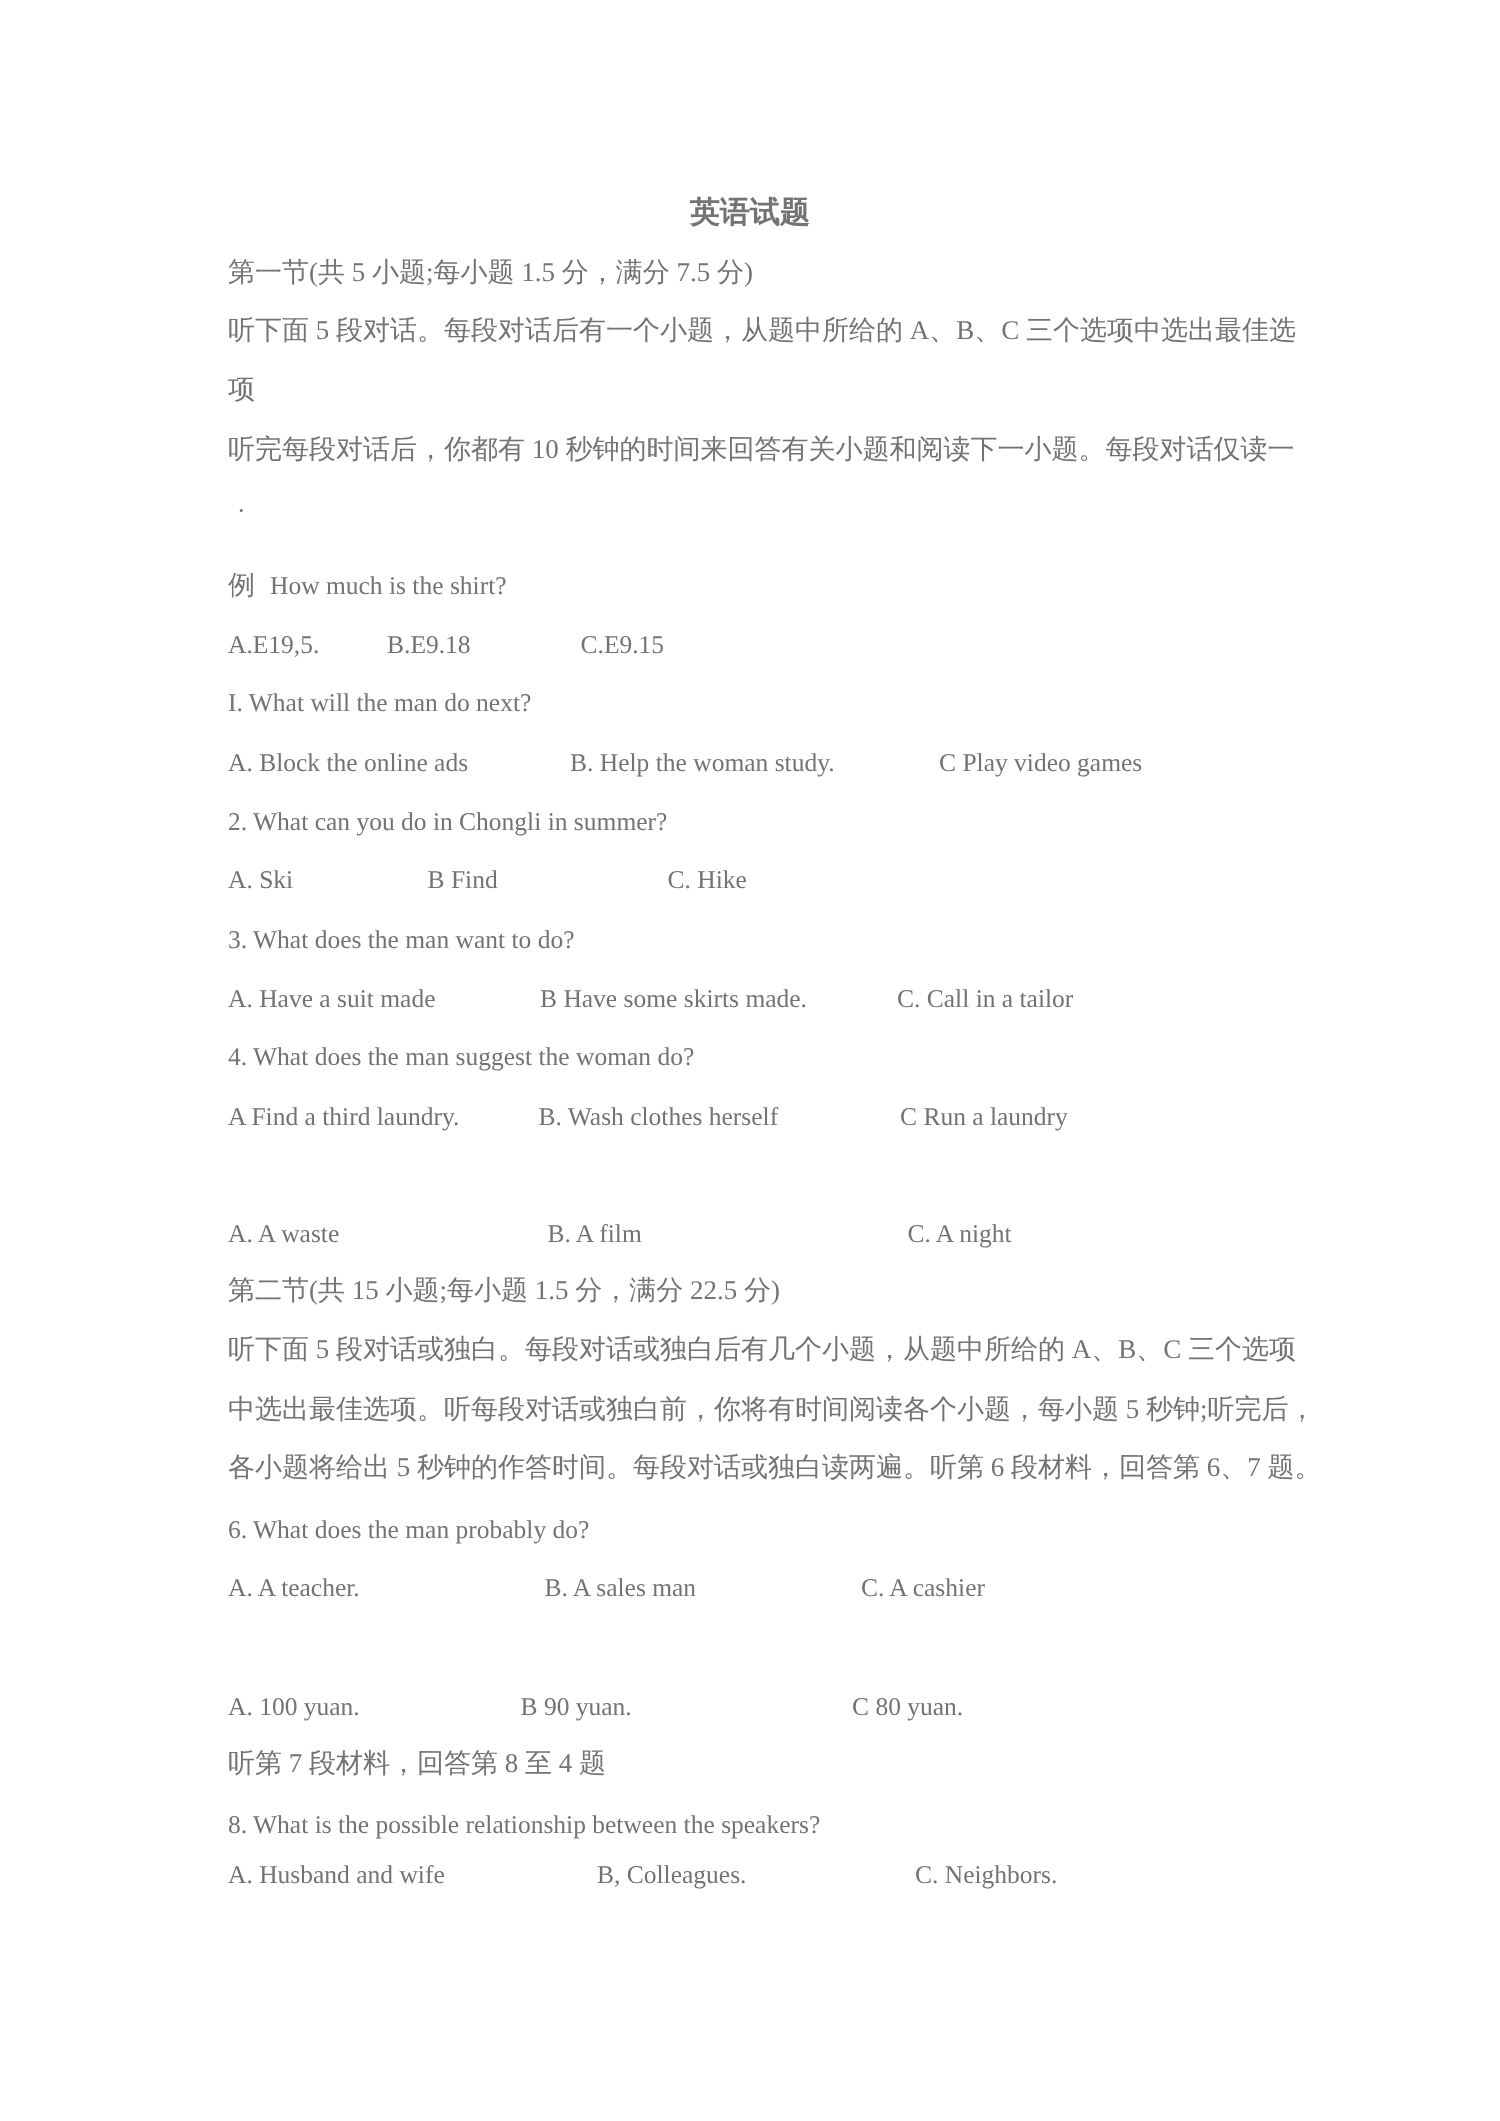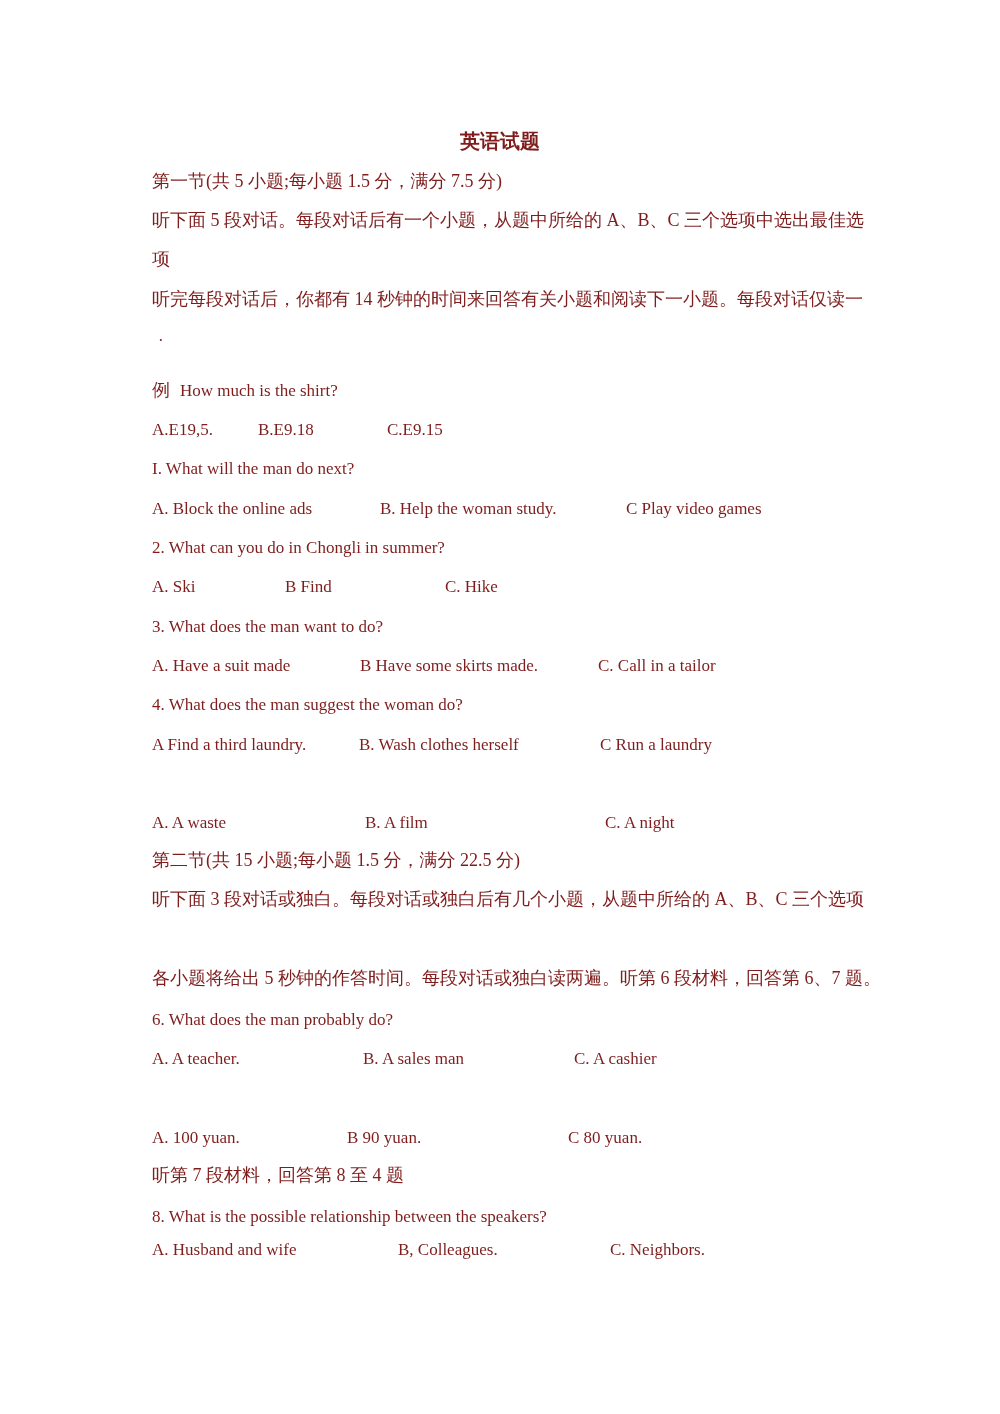--- a/index.html
+++ b/index.html
@@ -2,21 +2,21 @@
 <html><head>
 <meta charset="utf-8">
 <style>
   html, body { margin: 0; padding: 0; background: #e8e8e8; }
   .page {
     position: relative;
     width: 1000px;
     height: 1414px;
     margin: 0 auto;
     background: #ffffff;
-    color: #7f1d1d;
+    color: #737373;
     font-family: "Liberation Serif", "DejaVu Serif", serif;
     overflow: hidden;
   }
   .line {
     position: absolute;
     left: 152px;
     white-space: nowrap;
     font-size: 17px;
     line-height: 22px;
   }
@@ -37,21 +37,21 @@
 </head>
 <body>
 
 <div class="page">
 
   <div class="title-line" style="top:128px">英语试题</div>
 
   <div class="line cjk" style="top:170px">第一节(共 5 小题;每小题 1.5 分，满分 7.5 分)</div>
   <div class="line cjk" style="top:209px">听下面 5 段对话。每段对话后有一个小题，从题中所给的 A、B、C 三个选项中选出最佳选</div>
   <div class="line cjk" style="top:248px">项</div>
-  <div class="line cjk" style="top:288px">听完每段对话后，你都有 14 秒钟的时间来回答有关小题和阅读下一小题。每段对话仅读一</div>
+  <div class="line cjk" style="top:288px">听完每段对话后，你都有 10 秒钟的时间来回答有关小题和阅读下一小题。每段对话仅读一</div>
   <div class="line dot-line" style="top:330px;left:158px">·</div>
 
   <div class="line" style="top:379px">
     <span class="cjk">例</span><span class="ex-q">How much is the shirt?</span>
   </div>
   <div class="line" style="top:419px">
     <span class="opt" style="left:0">A.E19,5.</span>
     <span class="opt" style="left:106px">B.E9.18</span>
     <span class="opt" style="left:235px">C.E9.15</span>
   </div>
@@ -84,21 +84,22 @@
     <span class="opt" style="left:448px">C Run a laundry</span>
   </div>
 
   <div class="line" style="top:812px">
     <span class="opt" style="left:0">A. A waste</span>
     <span class="opt" style="left:213px">B. A film</span>
     <span class="opt" style="left:453px">C. A night</span>
   </div>
 
   <div class="line cjk" style="top:849px">第二节(共 15 小题;每小题 1.5 分，满分 22.5 分)</div>
-  <div class="line cjk" style="top:888px">听下面 3 段对话或独白。每段对话或独白后有几个小题，从题中所给的 A、B、C 三个选项</div>
+  <div class="line cjk" style="top:888px">听下面 5 段对话或独白。每段对话或独白后有几个小题，从题中所给的 A、B、C 三个选项</div>
+  <div class="line cjk" style="top:928px">中选出最佳选项。听每段对话或独白前，你将有时间阅读各个小题，每小题 5 秒钟;听完后，</div>
   <div class="line cjk" style="top:967px">各小题将给出 5 秒钟的作答时间。每段对话或独白读两遍。听第 6 段材料，回答第 6、7 题。</div>
 
   <div class="line" style="top:1009px">6. What does the man probably do?</div>
   <div class="line" style="top:1048px">
     <span class="opt" style="left:0">A. A teacher.</span>
     <span class="opt" style="left:211px">B. A sales man</span>
     <span class="opt" style="left:422px">C. A cashier</span>
   </div>
 
   <div class="line" style="top:1127px">

